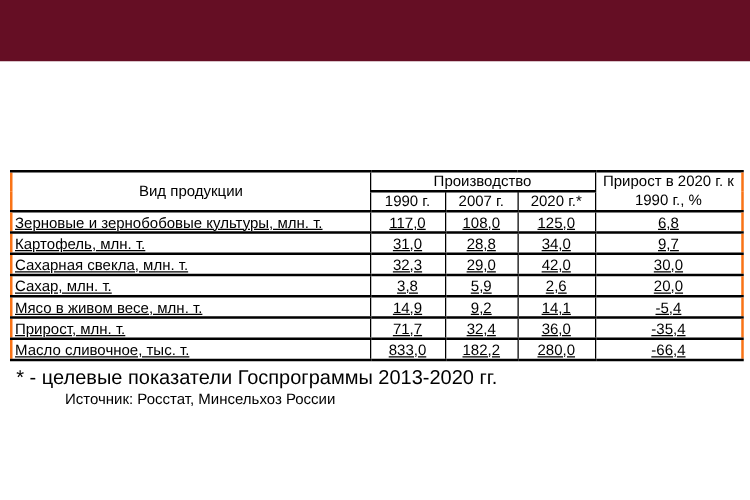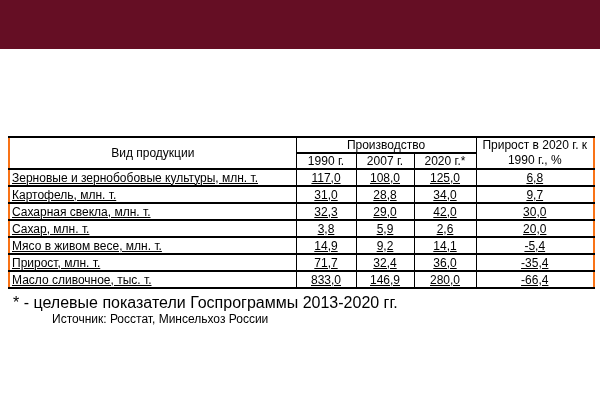--- a/index.html
+++ b/index.html
@@ -122,21 +122,21 @@
     <tr>
       <td class="name">Прирост, млн. т.</td>
       <td>71,7</td>
       <td>32,4</td>
       <td>36,0</td>
       <td>-35,4</td>
     </tr>
     <tr>
       <td class="name">Масло сливочное, тыс. т.</td>
       <td>833,0</td>
-      <td>146,9</td>
+      <td>182,2</td>
       <td>280,0</td>
       <td>-66,4</td>
     </tr>
   </tbody>
 </table>
 
 <div class="note1">* - целевые показатели Госпрограммы 2013-2020 гг.</div>
 <div class="note2">Источник: Росстат, Минсельхоз России</div>
 
 </body></html>

